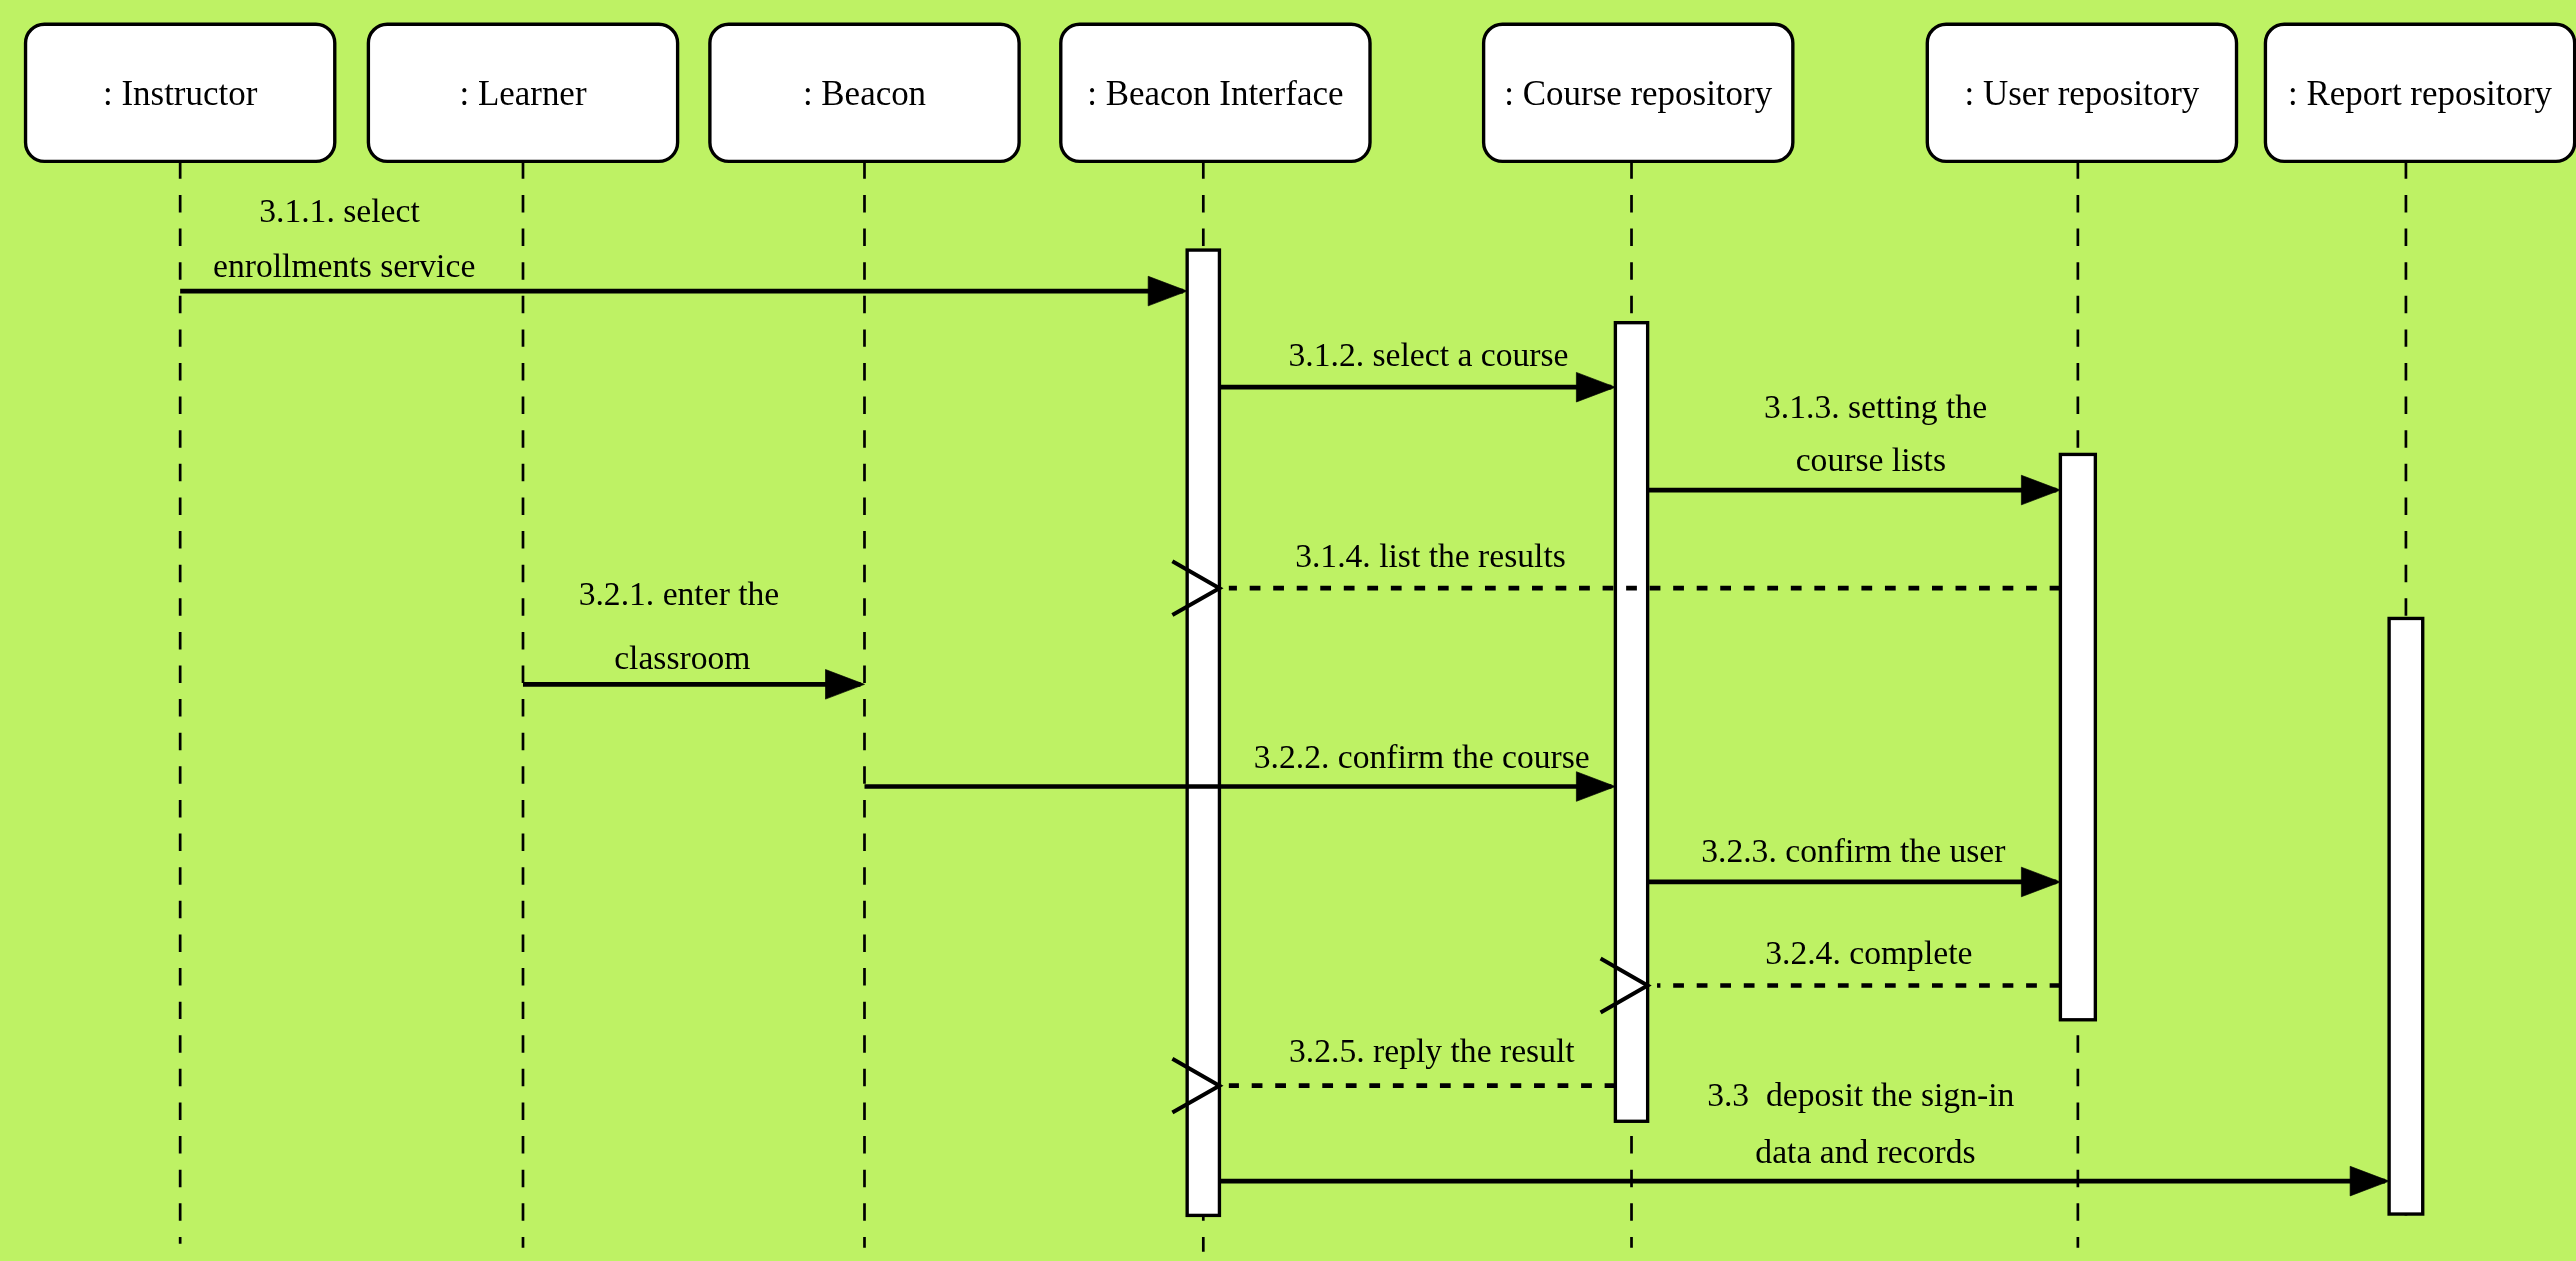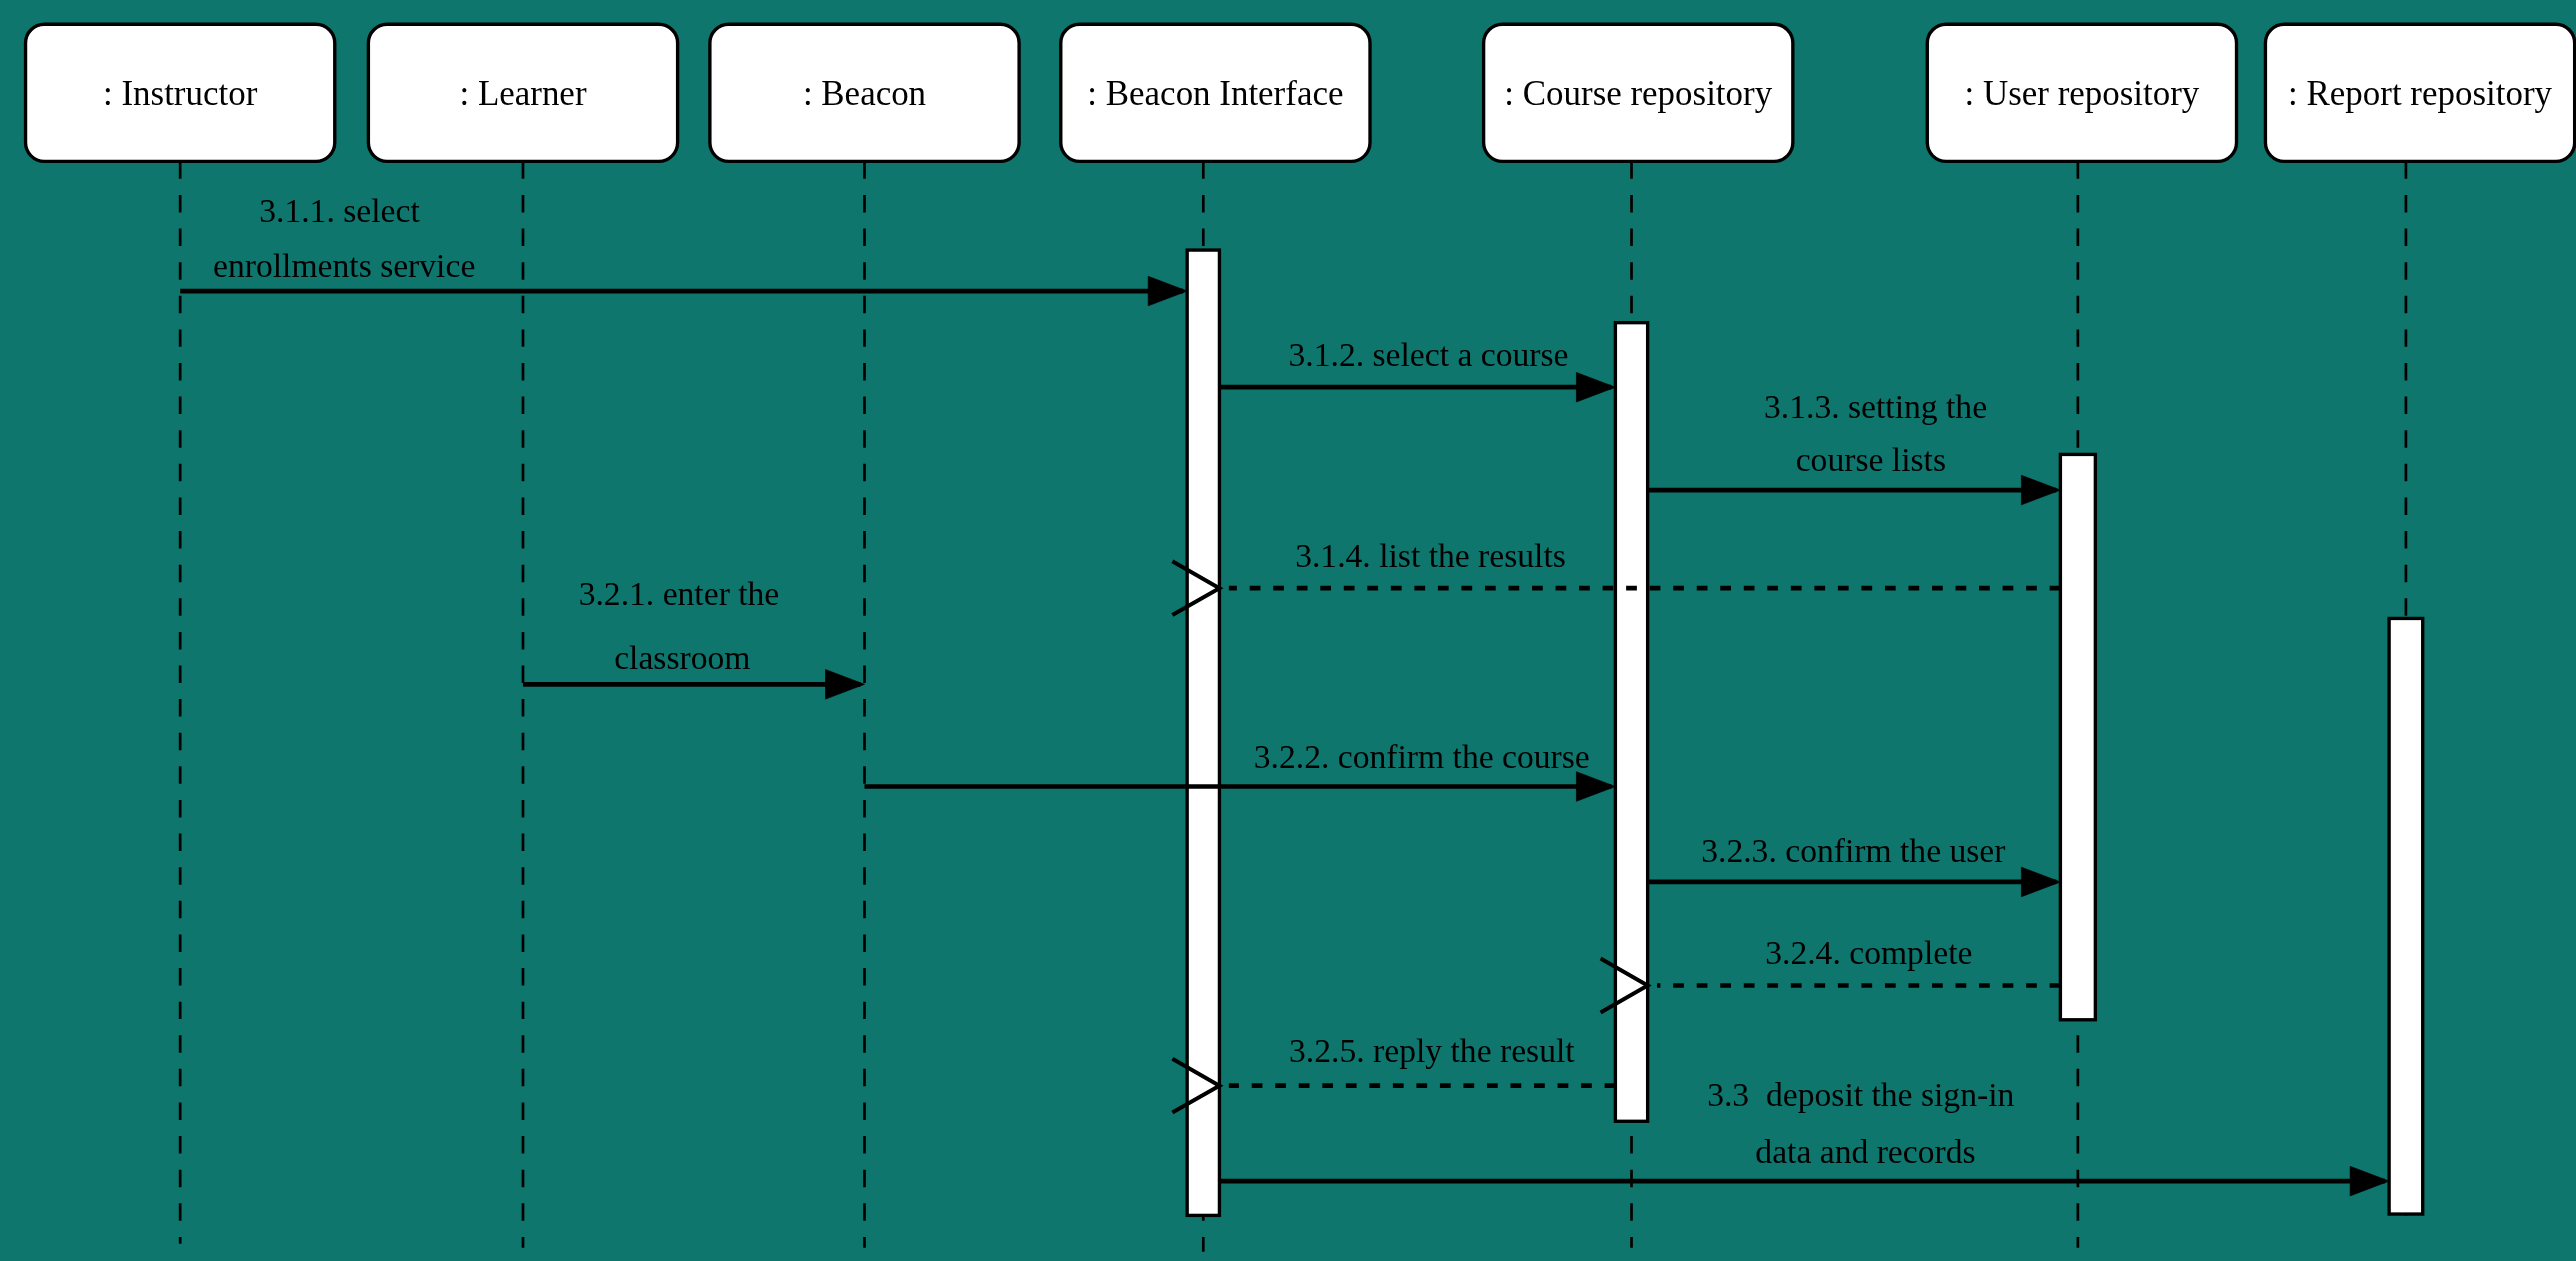--- a/index.html
+++ b/index.html
@@ -2,21 +2,21 @@
 <html style="font-size:10.8px"><head>
 <meta charset="utf-8">
 <style>
   html, body {
     margin: 0;
     padding: 0;
     background: #ffffff;
   }
   .diagram-wrap {
     width: 100%;
-    background: #0f766e;
+    background: #bef264;
   }
   svg {
     display: block;
     width: 100%;
     height: auto;
   }
   .actor-label {
     font-family: "Liberation Serif", "DejaVu Serif", serif;
     font-size: 52px;
     fill: #000000;

